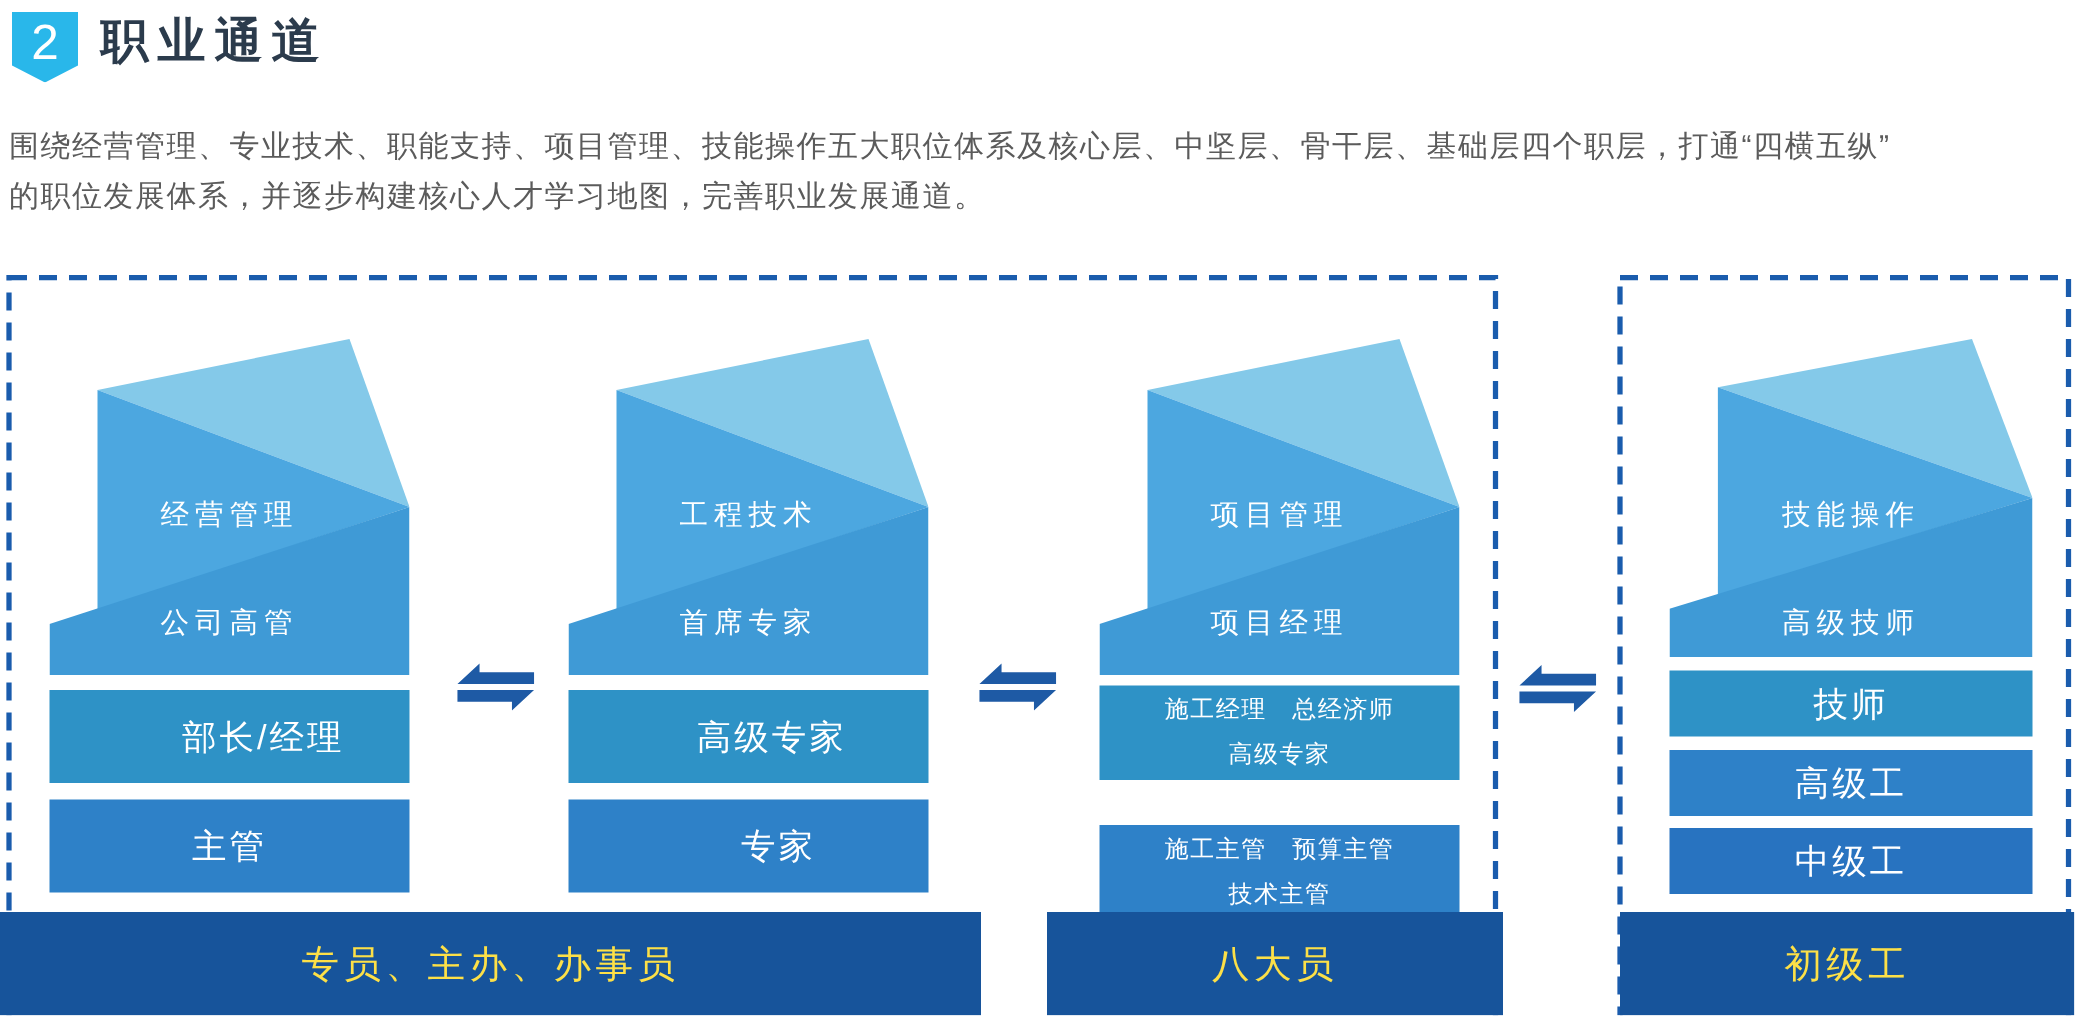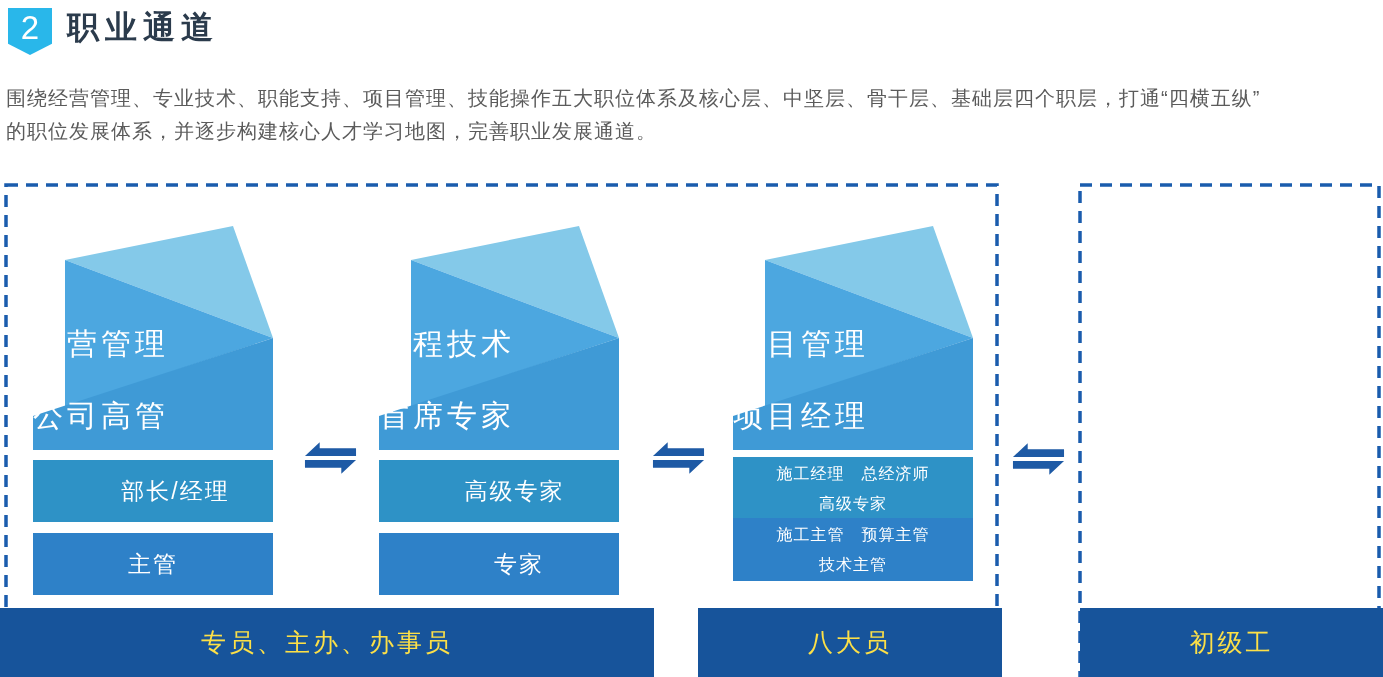--- a/index.html
+++ b/index.html
@@ -19,22 +19,22 @@
   .badge span{color:#fff;font-size:33px;line-height:40px;}
   .page-title{position:absolute;left:67px;top:6px;font-size:32px;font-weight:bold;
               color:var(--title-text);letter-spacing:6px;}
   .intro{position:absolute;left:6px;top:82px;width:1375px;color:var(--body-text);
          font-size:20px;line-height:33px;letter-spacing:1px;}
 
   
   .frame-svg{position:absolute;left:0;top:0;z-index:1;}
   .column{position:absolute;top:226px;width:240px;height:451px;z-index:2;}
   .flag{position:absolute;left:0;top:0;}
-  .flag-label{position:absolute;left:0;width:100%;text-align:left;color:#fff;
-              font-size:30px;letter-spacing:4px;height:36px;line-height:36px;}
+  .flag-label{position:absolute;left:0;width:100%;text-align:center;color:#fff;
+              font-size:19px;letter-spacing:4px;height:36px;line-height:36px;}
   .flag-category{top:100px;}
   .flag-role{top:172px;}
   .level-box{position:absolute;left:0;width:100%;display:flex;flex-direction:column;
              align-items:center;justify-content:center;color:#fff;font-size:23px;letter-spacing:2px;}
   .level-box.two-line{font-size:16px;line-height:30px;letter-spacing:1px;}
   .level-box.two-line span{display:block;text-align:center;}
   .arrow-icon{position:absolute;z-index:2;}
   .base-bar{position:absolute;top:608px;height:69px;background:var(--base-bar);z-index:3;
             display:flex;align-items:center;justify-content:center;color:#fde047;
             font-size:25px;letter-spacing:3px;}
@@ -88,26 +88,38 @@
       <polygon points="32,34 200,0 240,112" fill="var(--flag-light)"></polygon>
       <polygon points="32,34 240,112 32,181" fill="var(--flag-mid)"></polygon>
       <polygon points="0,190 240,112 240,224 0,224" fill="var(--flag-fold)"></polygon>
     </svg>
     <div class="flag-label flag-category">项目管理</div>
     <div class="flag-label flag-role">项目经理</div>
     <div class="level-box two-line" style="top:231px;height:63px;background:var(--level-teal);">
       <span>施工经理　总经济师</span>
       <span>高级专家</span>
     </div>
-    <div class="level-box two-line" style="top:292px;height:63px;background:var(--level-blue);">
+    <div class="level-box two-line" style="top:324px;height:63px;background:var(--level-blue);">
       <span>施工主管　预算主管</span>
       <span>技术主管</span>
     </div>
   </div>
 
+  <div class="column" style="left:1113px;width:242px;">
+    <svg class="flag" width="242" height="212" viewBox="0 0 240 224" preserveAspectRatio="none">
+      <polygon points="32,34 200,0 240,112" fill="var(--flag-light)"></polygon>
+      <polygon points="32,34 240,112 32,181" fill="var(--flag-mid)"></polygon>
+      <polygon points="0,190 240,112 240,224 0,224" fill="var(--flag-fold)"></polygon>
+    </svg>
+    <div class="flag-label flag-category">技能操作</div>
+    <div class="flag-label flag-role">高级技师</div>
+    <div class="level-box" style="top:221px;height:44px;background:var(--level-teal);">技师</div>
+    <div class="level-box" style="top:274px;height:44px;background:var(--level-blue);">高级工</div>
+    <div class="level-box" style="top:326px;height:44px;background:var(--level-deep);">中级工</div>
+  </div>
 
   <svg class="arrow-icon" style="left:303px;top:437px;" width="55" height="42" viewBox="0 0 56 42">
     <polygon points="2,19 17,5 17,11 54,11 54,19" fill="var(--arrow)"></polygon>
     <polygon points="54,23 39,37 39,31 2,31 2,23" fill="var(--arrow)"></polygon>
   </svg>
   <svg class="arrow-icon" style="left:651px;top:437px;" width="55" height="42" viewBox="0 0 56 42">
     <polygon points="2,19 17,5 17,11 54,11 54,19" fill="var(--arrow)"></polygon>
     <polygon points="54,23 39,37 39,31 2,31 2,23" fill="var(--arrow)"></polygon>
   </svg>
   <svg class="arrow-icon" style="left:1011px;top:438px;" width="55" height="42" viewBox="0 0 56 42">

